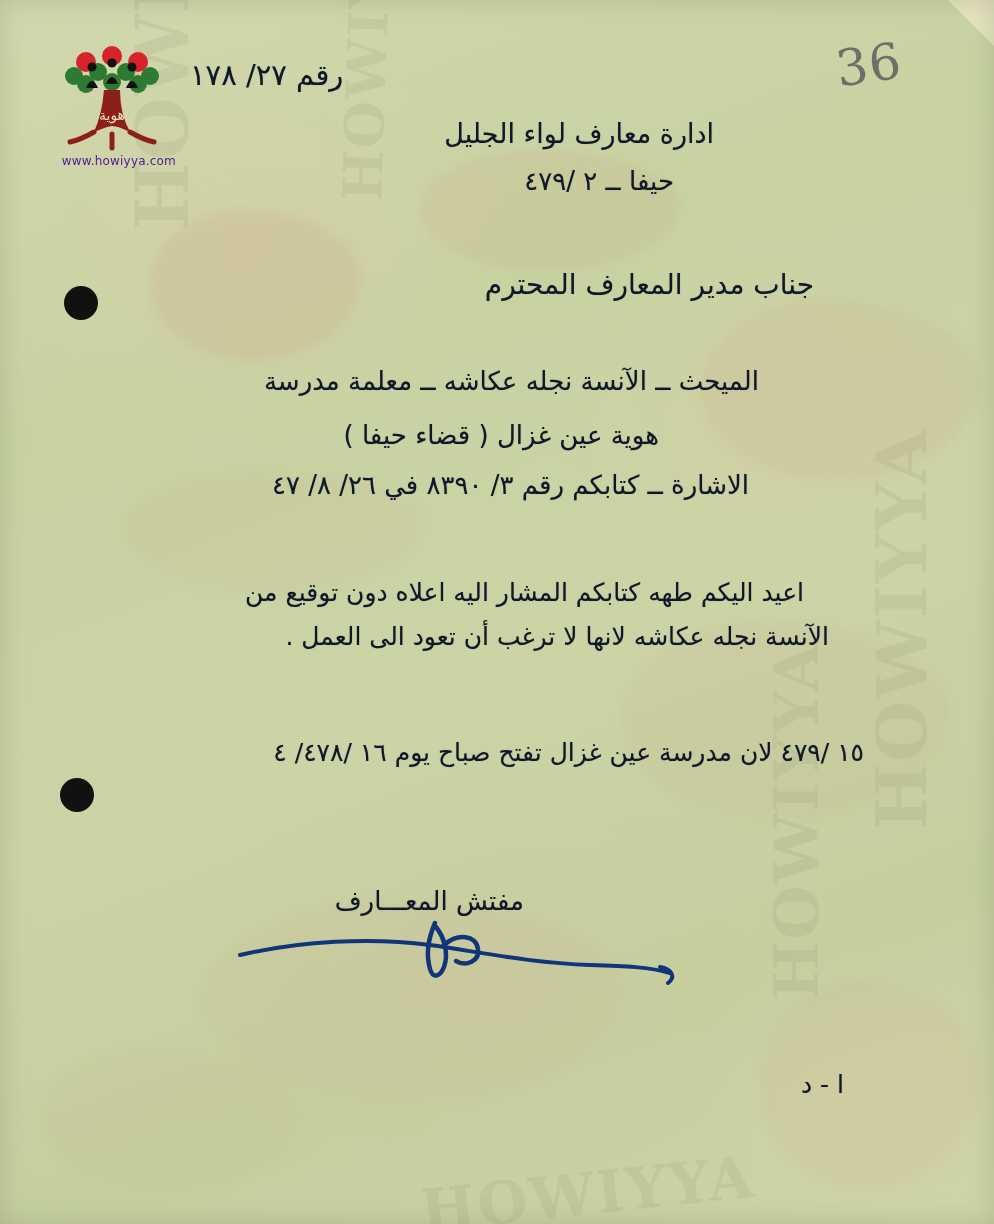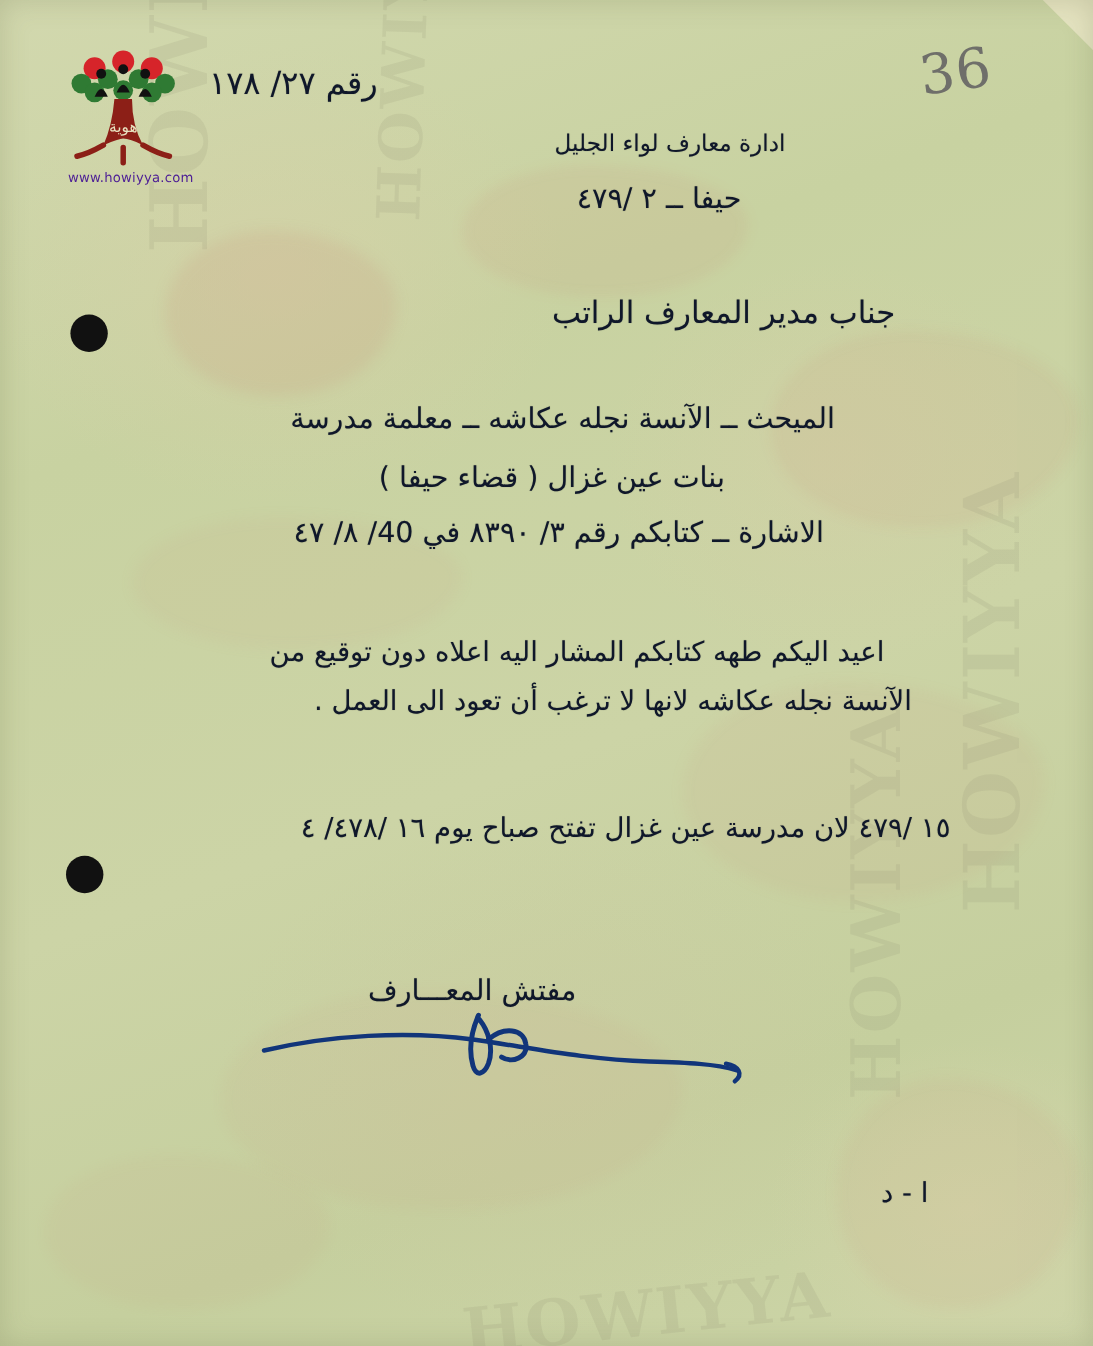--- a/index.html
+++ b/index.html
@@ -112,21 +112,21 @@
     font-size: 50px;
     color: #6f6f6a;
     font-family: "DejaVu Serif", serif;
     font-weight: normal;
     transform: rotate(-8deg);
     letter-spacing: 1px;
   }
   .dept {
     right: 280px;
     top: 118px;
-    font-size: 21px;
+    font-size: 27px;
   }
   .city {
     right: 320px;
     top: 166px;
     font-size: 26px;
     text-align: right;
   }
   .addressee {
     right: 180px;
     top: 268px;
@@ -217,25 +217,25 @@
     <div class="logo-url">www.howiyya.com</div>
   </div>
 
   <div class="hw num-ref">رقم ٢٧/ ١٧٨</div>
 
   <div class="page-number">36</div>
 
   <div class="hw dept">ادارة معارف لواء الجليل</div>
   <div class="hw city">حيفا ــ ٢ /٤٧٩</div>
 
-  <div class="hw addressee">جناب مدير المعارف الراتب</div>
+  <div class="hw addressee">جناب مدير المعارف المحترم</div>
 
   <div class="hw subject1">الميحث ــ الآنسة نجله عكاشه ــ معلمة مدرسة</div>
-  <div class="hw subject2">بنات عين غزال ( قضاء حيفا )</div>
-  <div class="hw reference">الاشارة ــ كتابكم رقم ٣/ ٨٣٩٠ في 40/ ٨/ ٤٧</div>
+  <div class="hw subject2">هوية عين غزال ( قضاء حيفا )</div>
+  <div class="hw reference">الاشارة ــ كتابكم رقم ٣/ ٨٣٩٠ في ٢٦/ ٨/ ٤٧</div>
 
   <div class="hw body1">اعيد اليكم طهه كتابكم المشار اليه اعلاه دون توقيع من</div>
   <div class="hw body2">الآنسة نجله عكاشه لانها لا ترغب أن تعود الى العمل .</div>
   <div class="hw body4">١٥ /٤٧٩ لان مدرسة عين غزال تفتح صباح يوم ١٦ /٤٧٨/ ٤</div>
 
   <div class="hw signer">مفتش المعـــارف</div>
   <svg class="signature" viewBox="0 0 450 100">
     <path d="M10 50 C 70 36, 140 32, 200 40 C 250 47, 300 58, 360 60 C 395 61, 420 62, 440 68" stroke="#11357a" stroke-width="4" fill="none" stroke-linecap="round"></path>
     <path d="M205 18 C 198 34, 196 50, 200 64 C 203 74, 210 72, 214 62 C 219 48, 214 32, 206 22" stroke="#11357a" stroke-width="4.5" fill="none" stroke-linecap="round"></path>
     <path d="M214 40 C 228 28, 246 30, 248 44 C 250 56, 236 62, 226 56" stroke="#11357a" stroke-width="4.5" fill="none" stroke-linecap="round"></path>

